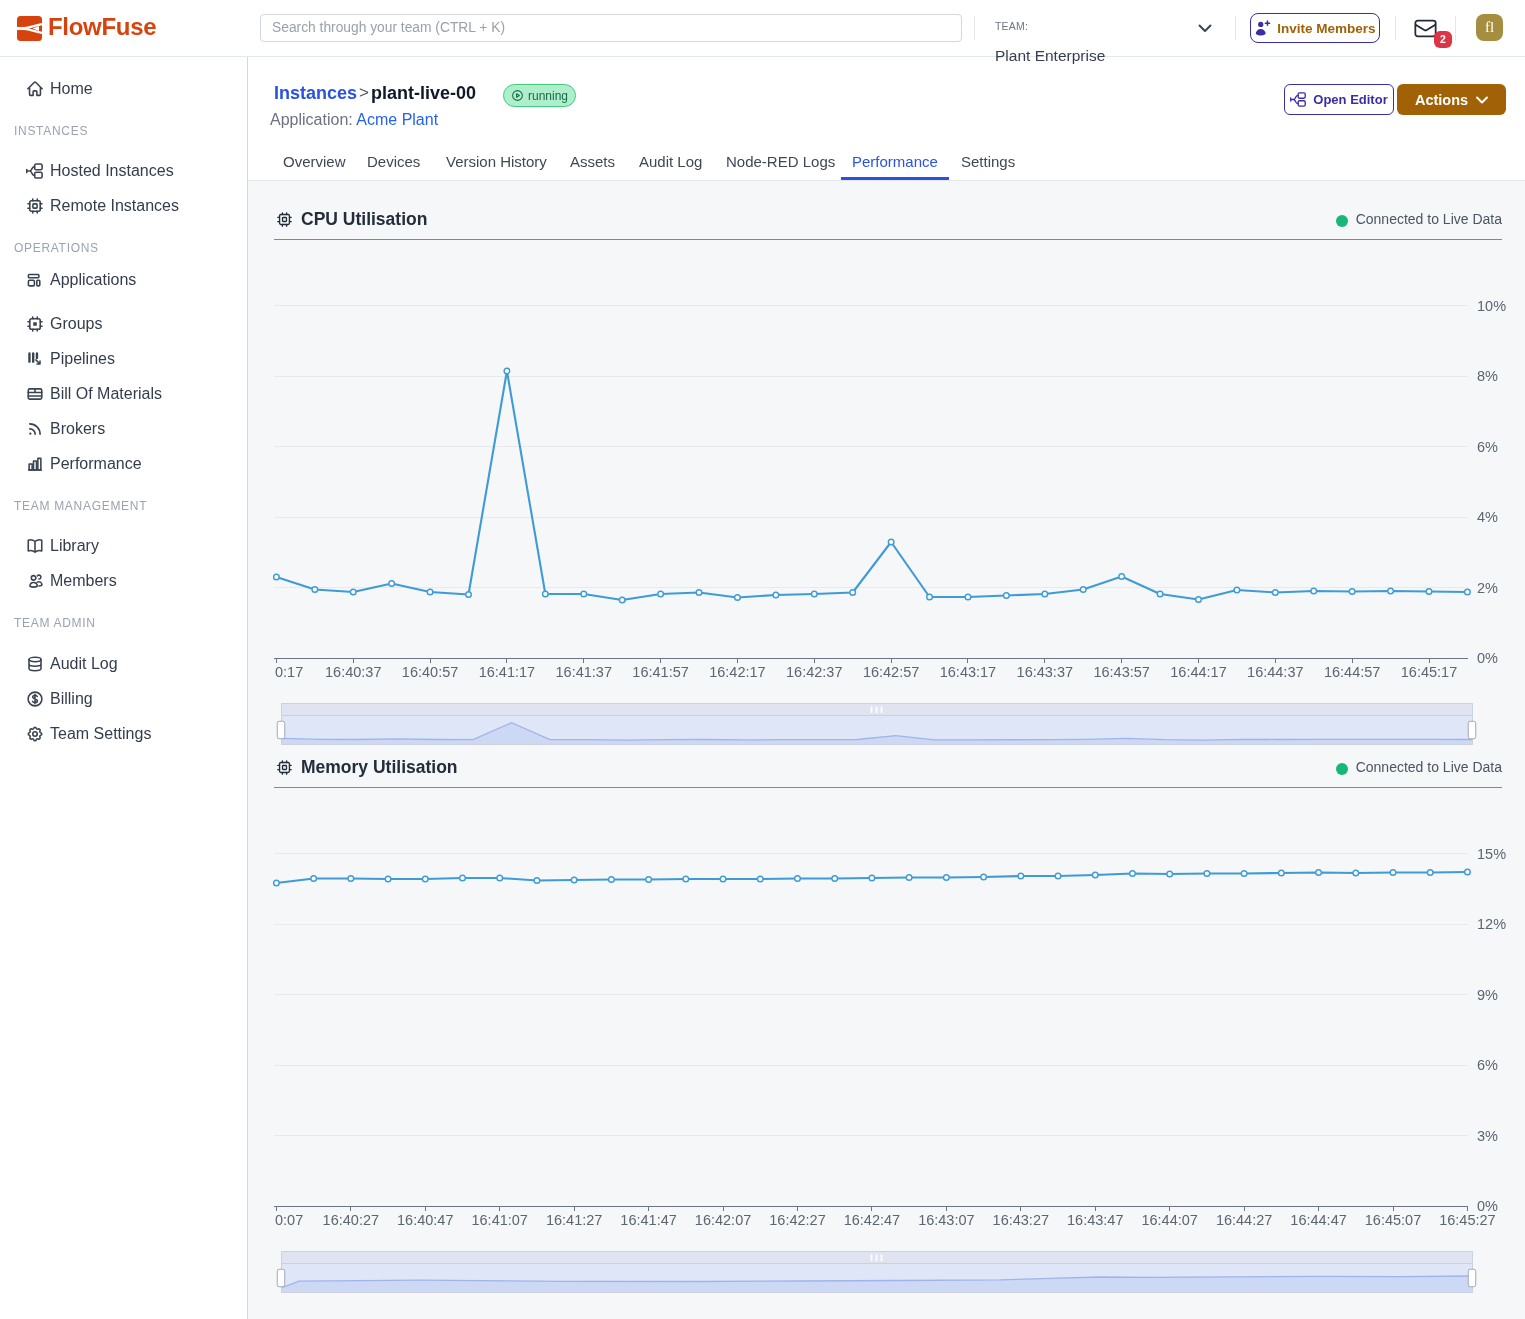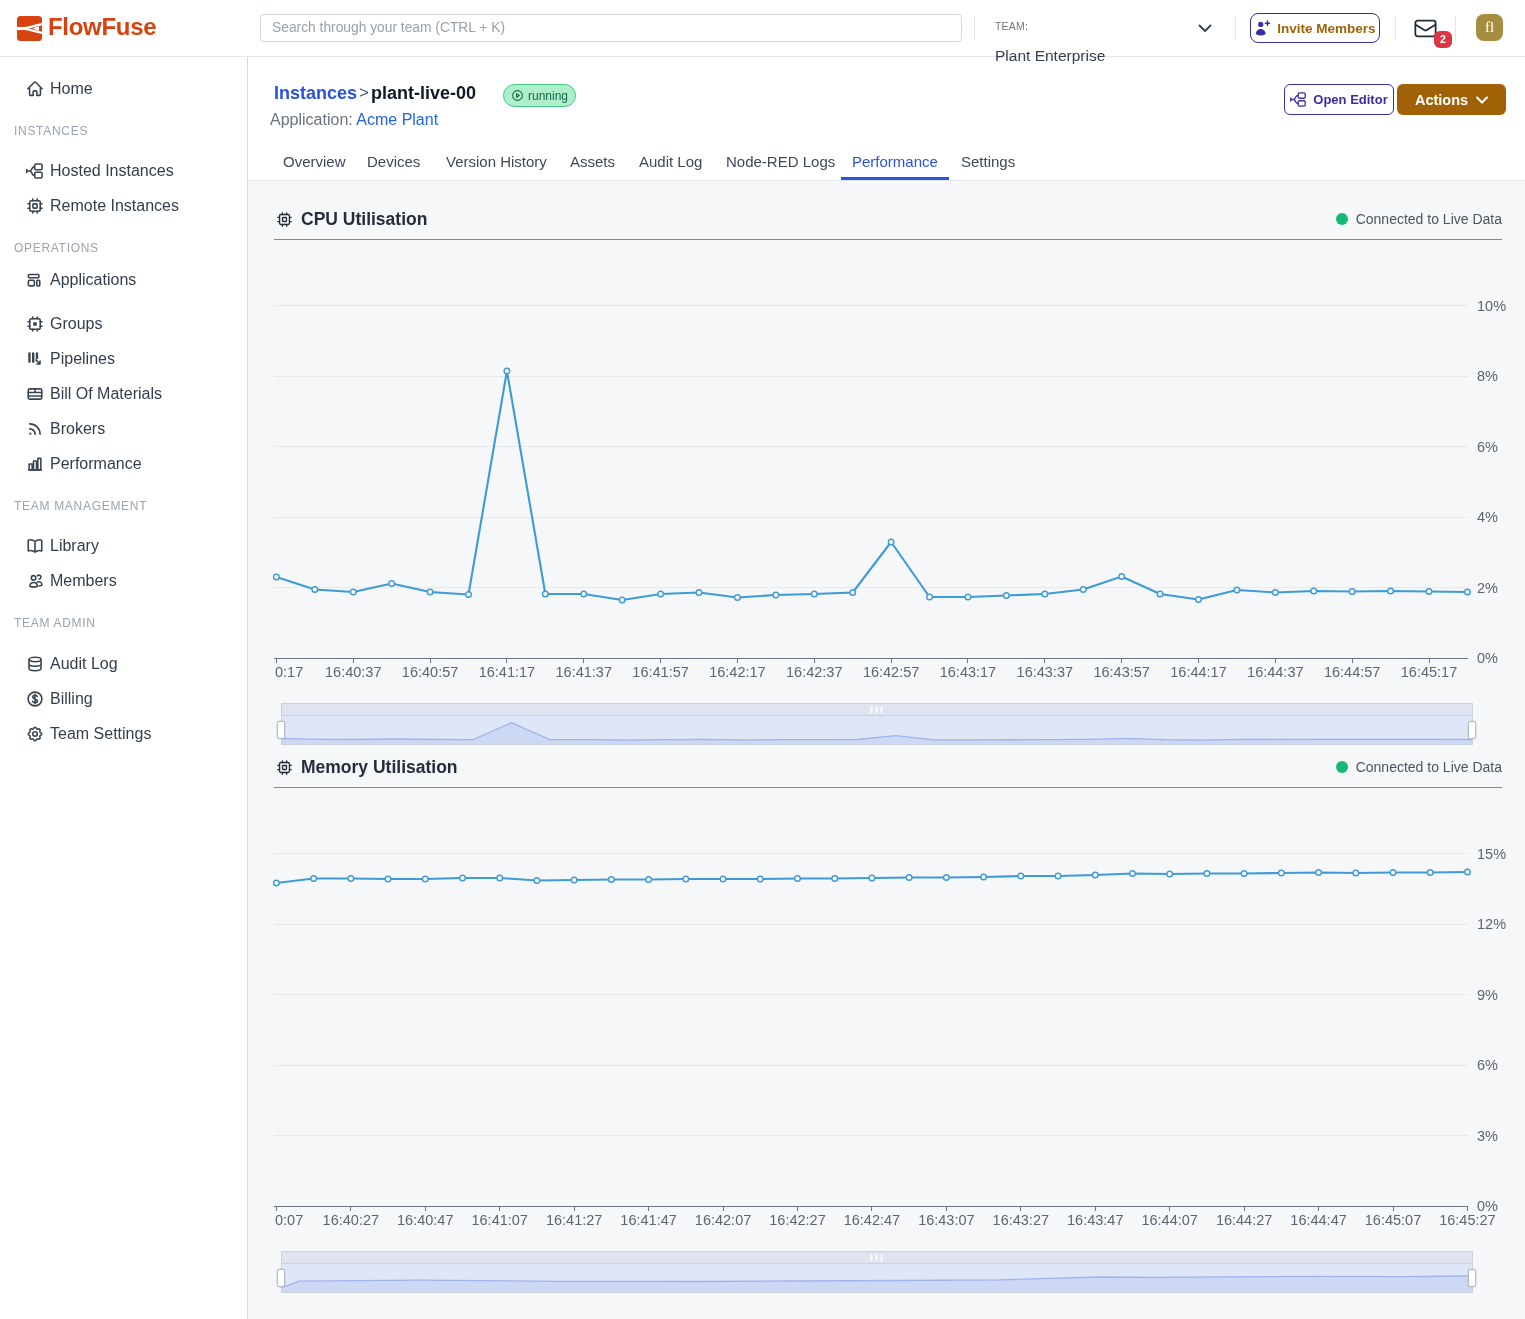--- a/index.html
+++ b/index.html
@@ -29,21 +29,21 @@
 #appline a { color:#2563eb; text-decoration:none; }
 .btn { position:absolute; top:27px; height:31px; border-radius:6px; font-size:14.5px; font-weight:700; display:flex; align-items:center; justify-content:center; gap:8px; }
 #openeditor { left:1036px; width:110px; background:#fff; border:1px solid #382ea8; color:#382ea8; font-size:13px; gap:6px; }
 #actions { left:1149px; width:109px; background:#a16207; color:#fff; }
 .tab { position:absolute; top:0; height:34px; line-height:32px; padding:0 11px; font-size:15px; color:#3f4854; }
 .tab.active { color:#2a52e2; border-bottom:3px solid #2a52e2; }
 #tabs { position:absolute; left:0; top:89px; width:1277px; height:35px; }
 
 #content { position:absolute; left:248px; top:181px; width:1277px; height:1138px; background:#f6f7f9; }
 .chart-head { position:absolute; left:28px; display:flex; align-items:center; gap:8px; font-size:17.5px; font-weight:700; color:#232d3b; }
-.live { position:absolute; right:23px; font-size:14px; color:#4a5562; display:flex; align-items:center; gap:8px; }
+.live { position:absolute; right:23px; font-size:14px; color:#4a5562; display:flex; align-items:flex-end; gap:8px; }
 .live .dot { width:12px; height:12px; border-radius:50%; background:#17b877; }
 .hrule { position:absolute; left:26px; width:1228px; height:1px; background:#7e8896; }
 </style></head>
 <body>
 <div id="header">
 <svg width="25" height="25" viewBox="0 0 25 25" style="position:absolute;left:17px;top:16px">
 <rect x="0" y="0" width="25" height="25" rx="3.5" fill="#d6430e"></rect>
 <path d="M0 12.5 H8.3" stroke="#fff" stroke-width="3.1" fill="none"></path>
 <path d="M7.8 12.1 C11 11.9 14.5 10.6 25 8.1" stroke="#fff" stroke-width="2.2" fill="none"></path>
 <path d="M7.8 12.9 C11 13.1 14.5 14.4 25 16.9" stroke="#fff" stroke-width="2.2" fill="none"></path>

